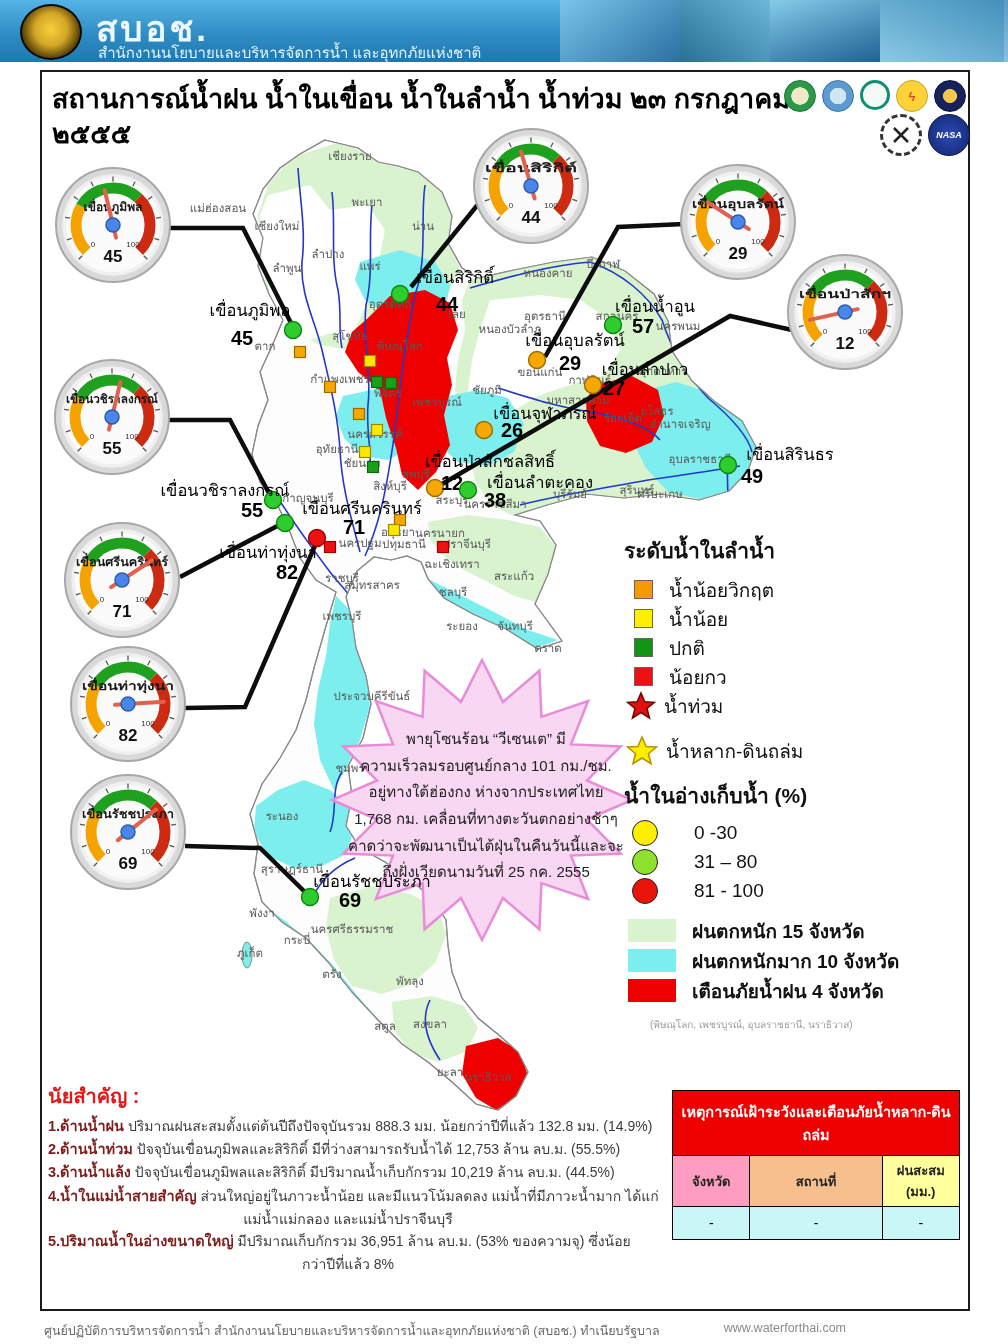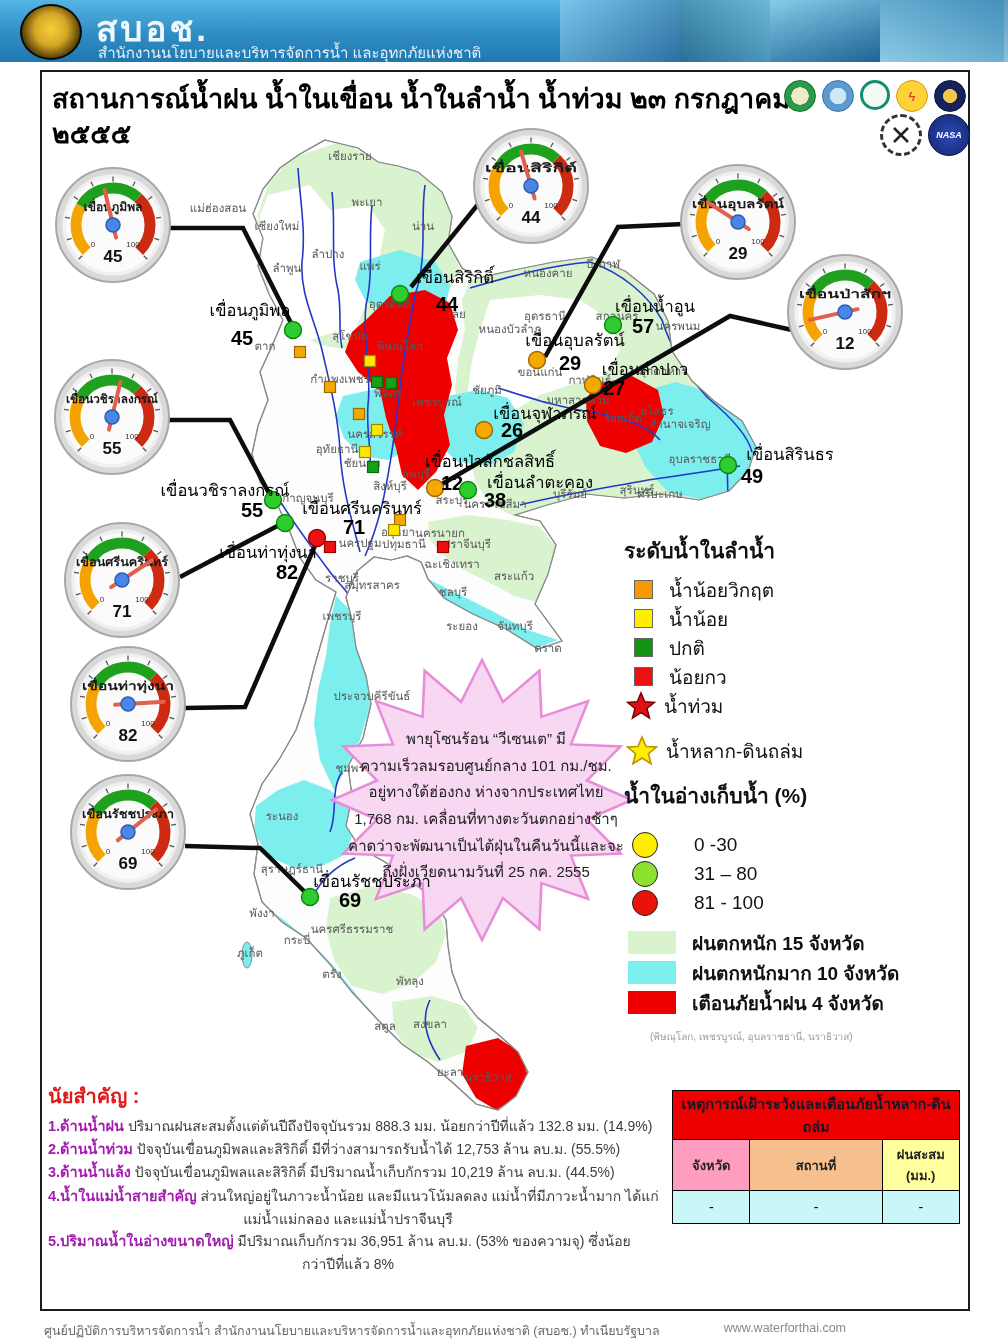--- a/index.html
+++ b/index.html
@@ -43,43 +43,43 @@
   #mapsvg{position:absolute;left:0;top:0;width:1008px;height:1344px;z-index:2;pointer-events:none;}
   
   .gauge{position:absolute;width:120px;height:120px;z-index:4;}
   
   .legend{position:absolute;left:622px;top:534px;width:344px;z-index:3;}
   .leg-title{font-size:21px;font-weight:bold;color:#111;margin:0 0 8px 2px;}
   .leg-row{display:flex;align-items:center;height:29px;}
   .leg-swatch{width:17px;height:17px;margin:0 16px 0 12px;border:1px solid #666;flex:0 0 auto;}
   .leg-label{font-size:19px;color:#111;}
   .leg-star{margin:0 8px 0 4px;flex:0 0 auto;}
-  .res-title{font-size:21px;font-weight:bold;color:#111;margin:14px 0 18px 2px;}
+  .res-title{font-size:21px;font-weight:bold;color:#111;margin:14px 0 6px 2px;}
   .res-row{display:flex;align-items:center;height:29px;}
   .res-circle{width:24px;height:24px;border-radius:50%;border:1.5px solid #222;
               margin:0 36px 0 10px;flex:0 0 auto;}
   .rain-row{display:flex;align-items:center;height:29px;margin-top:1px;}
   .rain-swatch{width:48px;height:23px;margin:0 16px 0 6px;flex:0 0 auto;}
   .rain-label{font-size:19px;font-weight:bold;color:#111;}
   .rain-note{font-size:10px;color:#9a9a9a;margin:12px 0 0 28px;}
   .spacer18{height:16px;}
   
   .storm-text{position:absolute;left:336px;top:726px;width:300px;z-index:3;
               text-align:center;font-size:15px;color:#222;line-height:1.78;}
   
   .sig{position:absolute;left:48px;top:1080px;width:640px;z-index:3;}
   .sig-head{font-size:20px;font-weight:bold;color:#e01818;margin-bottom:3px;}
   .sig-line{font-size:14px;color:#3c3c3c;line-height:1.6;white-space:nowrap;}
-  .sig-line b{color:#a21caf;font-size:14.5px;}
+  .sig-line b{color:#7f1d1d;font-size:14.5px;}
   .sig-line2{font-size:14px;color:#3c3c3c;line-height:1.6;text-align:center;width:600px;}
   
   .alert-table{position:absolute;left:672px;top:1090px;width:288px;z-index:3;
                border-collapse:collapse;}
   .alert-table td,.alert-table th{border:1.5px solid #000;text-align:center;}
-  .at-title{background:#ee0000;color:#0f172a;font-weight:bold;font-size:14.5px;padding:1px 2px;}
+  .at-title{background:#ee0000;color:#ffffff;font-weight:bold;font-size:14.5px;padding:9px 2px;}
   .at-head{font-size:13px;font-weight:bold;color:#222;height:48px;}
   .at-data{background:#c9f6f6;height:30px;font-size:14px;}
   
   .footer{position:absolute;left:0;top:1311px;width:890px;height:33px;background:#fff;z-index:3;}
   .f-left{position:absolute;left:44px;top:10px;font-size:12.5px;color:#6a6a6a;}
   .f-right{position:absolute;right:44px;top:10px;font-size:12.5px;color:#8a8a8a;text-decoration:none;}
 </style>
 </head>
 <body>
 

